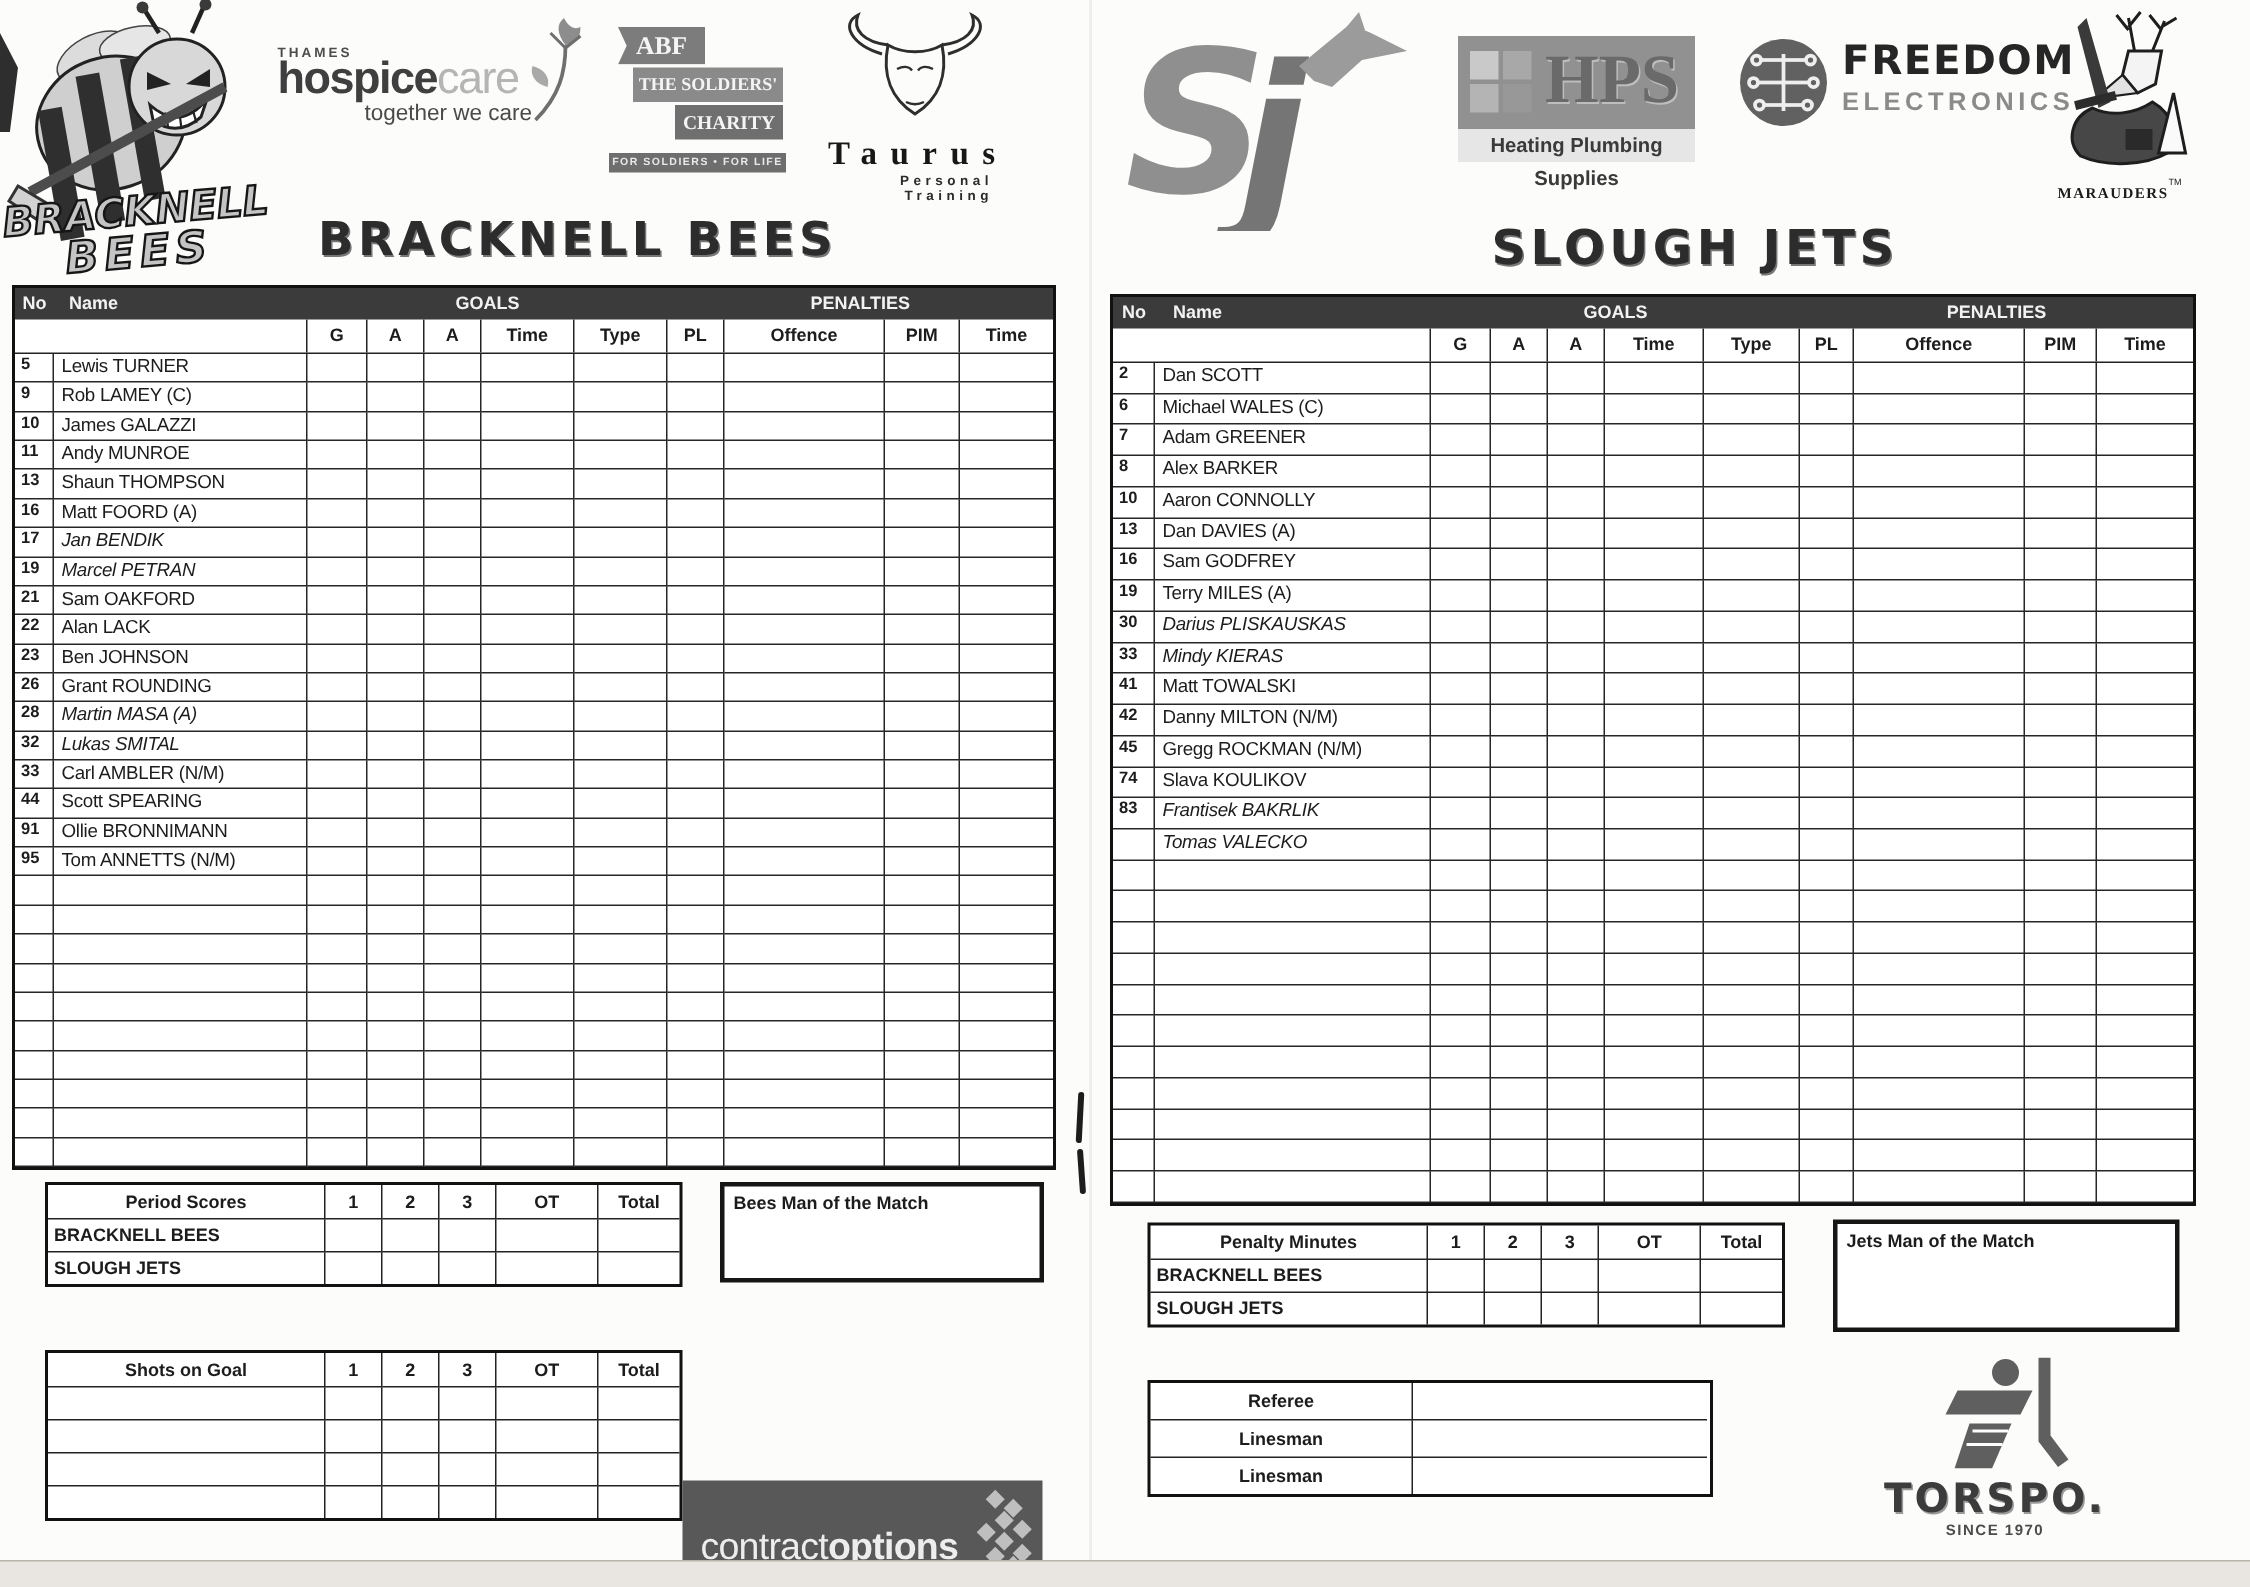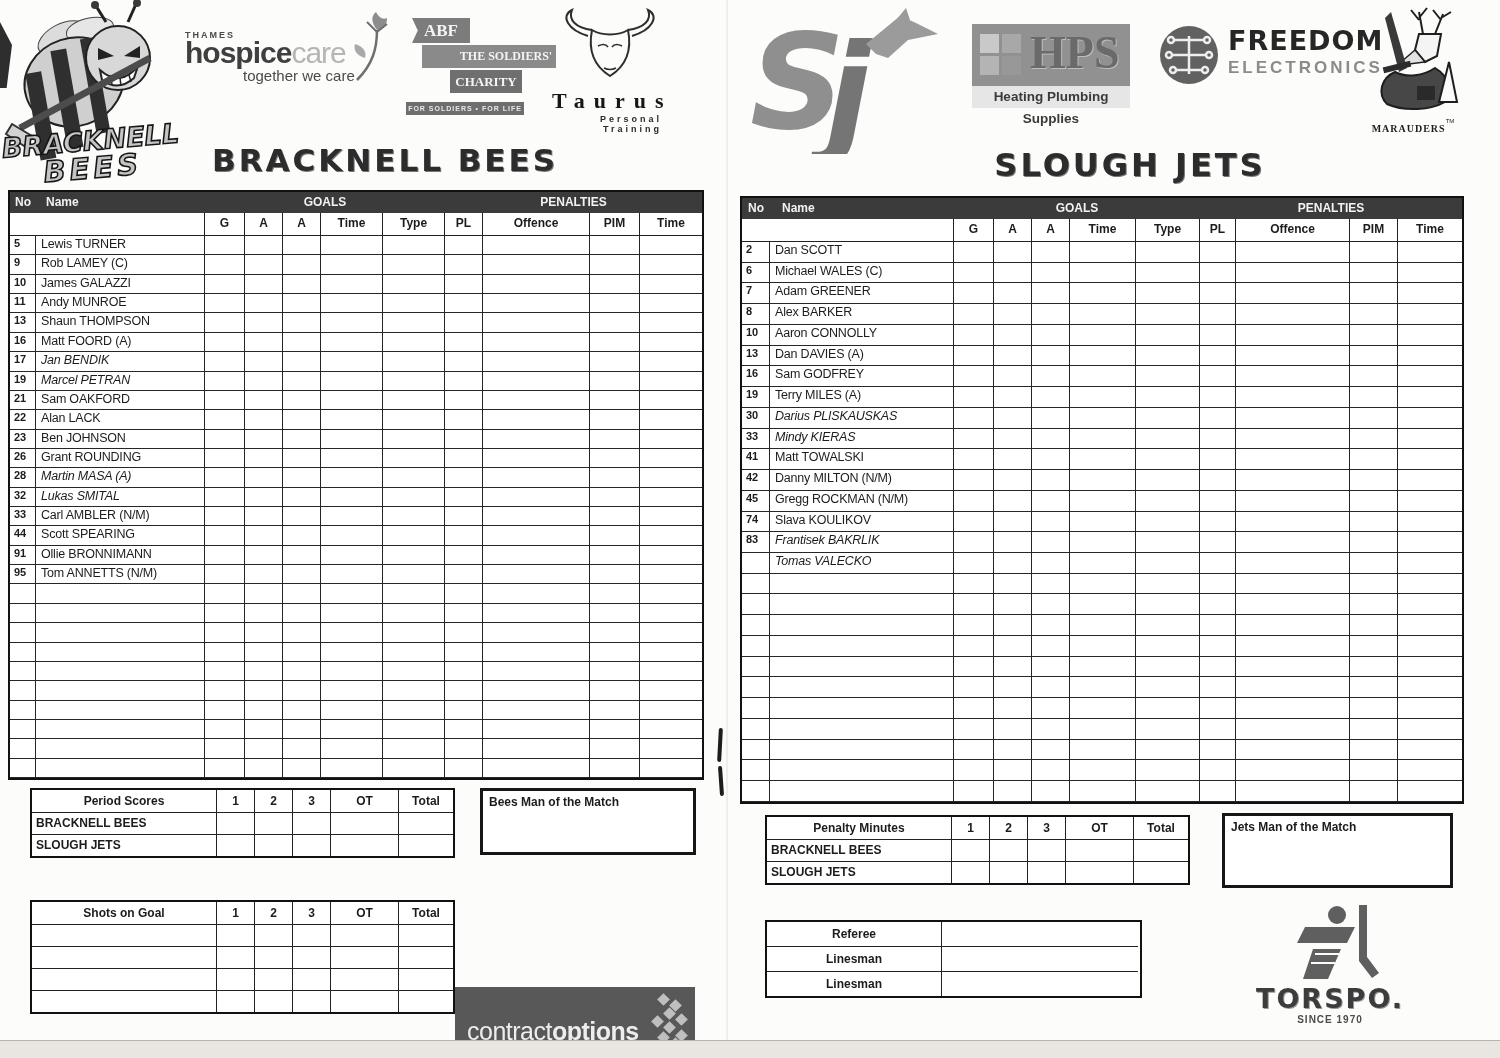--- a/index.html
+++ b/index.html
@@ -124,21 +124,21 @@
     <svg class="abs" style="left:158px;top:-18px;" width="48" height="70" viewBox="0 0 48 70">
       <path d="M14,68 C30,52 34,36 34,18" fill="none" stroke="#6f6f6f" stroke-width="2.5"></path>
       <path d="M34,18 C28,10 28,4 33,0 C36,6 40,8 44,6 C44,14 40,18 34,18 Z" fill="#8d8d8d"></path>
       <path d="M34,20 L24,10 M34,20 L44,12" stroke="#6f6f6f" stroke-width="2" fill="none"></path>
       <path d="M22,46 C14,44 10,38 12,32 C20,34 24,40 22,46 Z" fill="#a9a9a9"></path>
     </svg>
   </div>
 
   <div class="abs abf" style="left:404px;top:12px;width:122px;height:104px;">
     <div class="rib" style="position:absolute;left:8px;top:6px;width:58px;height:25px;line-height:25px;font-size:17px;background:#7c7c7c;clip-path:polygon(0 0,100% 0,100% 100%,0 100%,10% 50%);">ABF</div>
-    <div class="rib" style="position:absolute;left:18px;top:33px;width:100px;height:23px;line-height:23px;font-size:12px;background:#8a8a8a;padding-left:34px;">THE SOLDIERS'</div>
+    <div class="rib" style="position:absolute;left:18px;top:33px;width:100px;height:23px;line-height:23px;font-size:12px;background:#8a8a8a;">THE SOLDIERS'</div>
     <div class="rib" style="position:absolute;left:46px;top:58px;width:72px;height:23px;line-height:23px;font-size:13px;background:#6f6f6f;">CHARITY</div>
     <div class="bar" style="position:absolute;left:2px;top:90px;width:118px;height:13px;line-height:13px;">FOR SOLDIERS • FOR LIFE</div>
   </div>
 
   <div class="abs" style="left:552px;top:6px;width:110px;height:118px;text-align:right;">
     <svg width="104" height="78" viewBox="0 0 104 78">
       <path d="M30,30 C10,24 2,10 14,4 C10,14 18,22 34,24" fill="none" stroke="#2e2e2e" stroke-width="2"></path>
       <path d="M74,30 C94,24 102,10 90,4 C94,14 86,22 70,24" fill="none" stroke="#2e2e2e" stroke-width="2"></path>
       <path d="M34,24 C30,44 36,60 52,70 C68,60 74,44 70,24 C60,30 44,30 34,24 Z" fill="none" stroke="#2e2e2e" stroke-width="2"></path>
       <path d="M40,40 C44,38 48,38 50,41" fill="none" stroke="#2e2e2e" stroke-width="1.6"></path>

